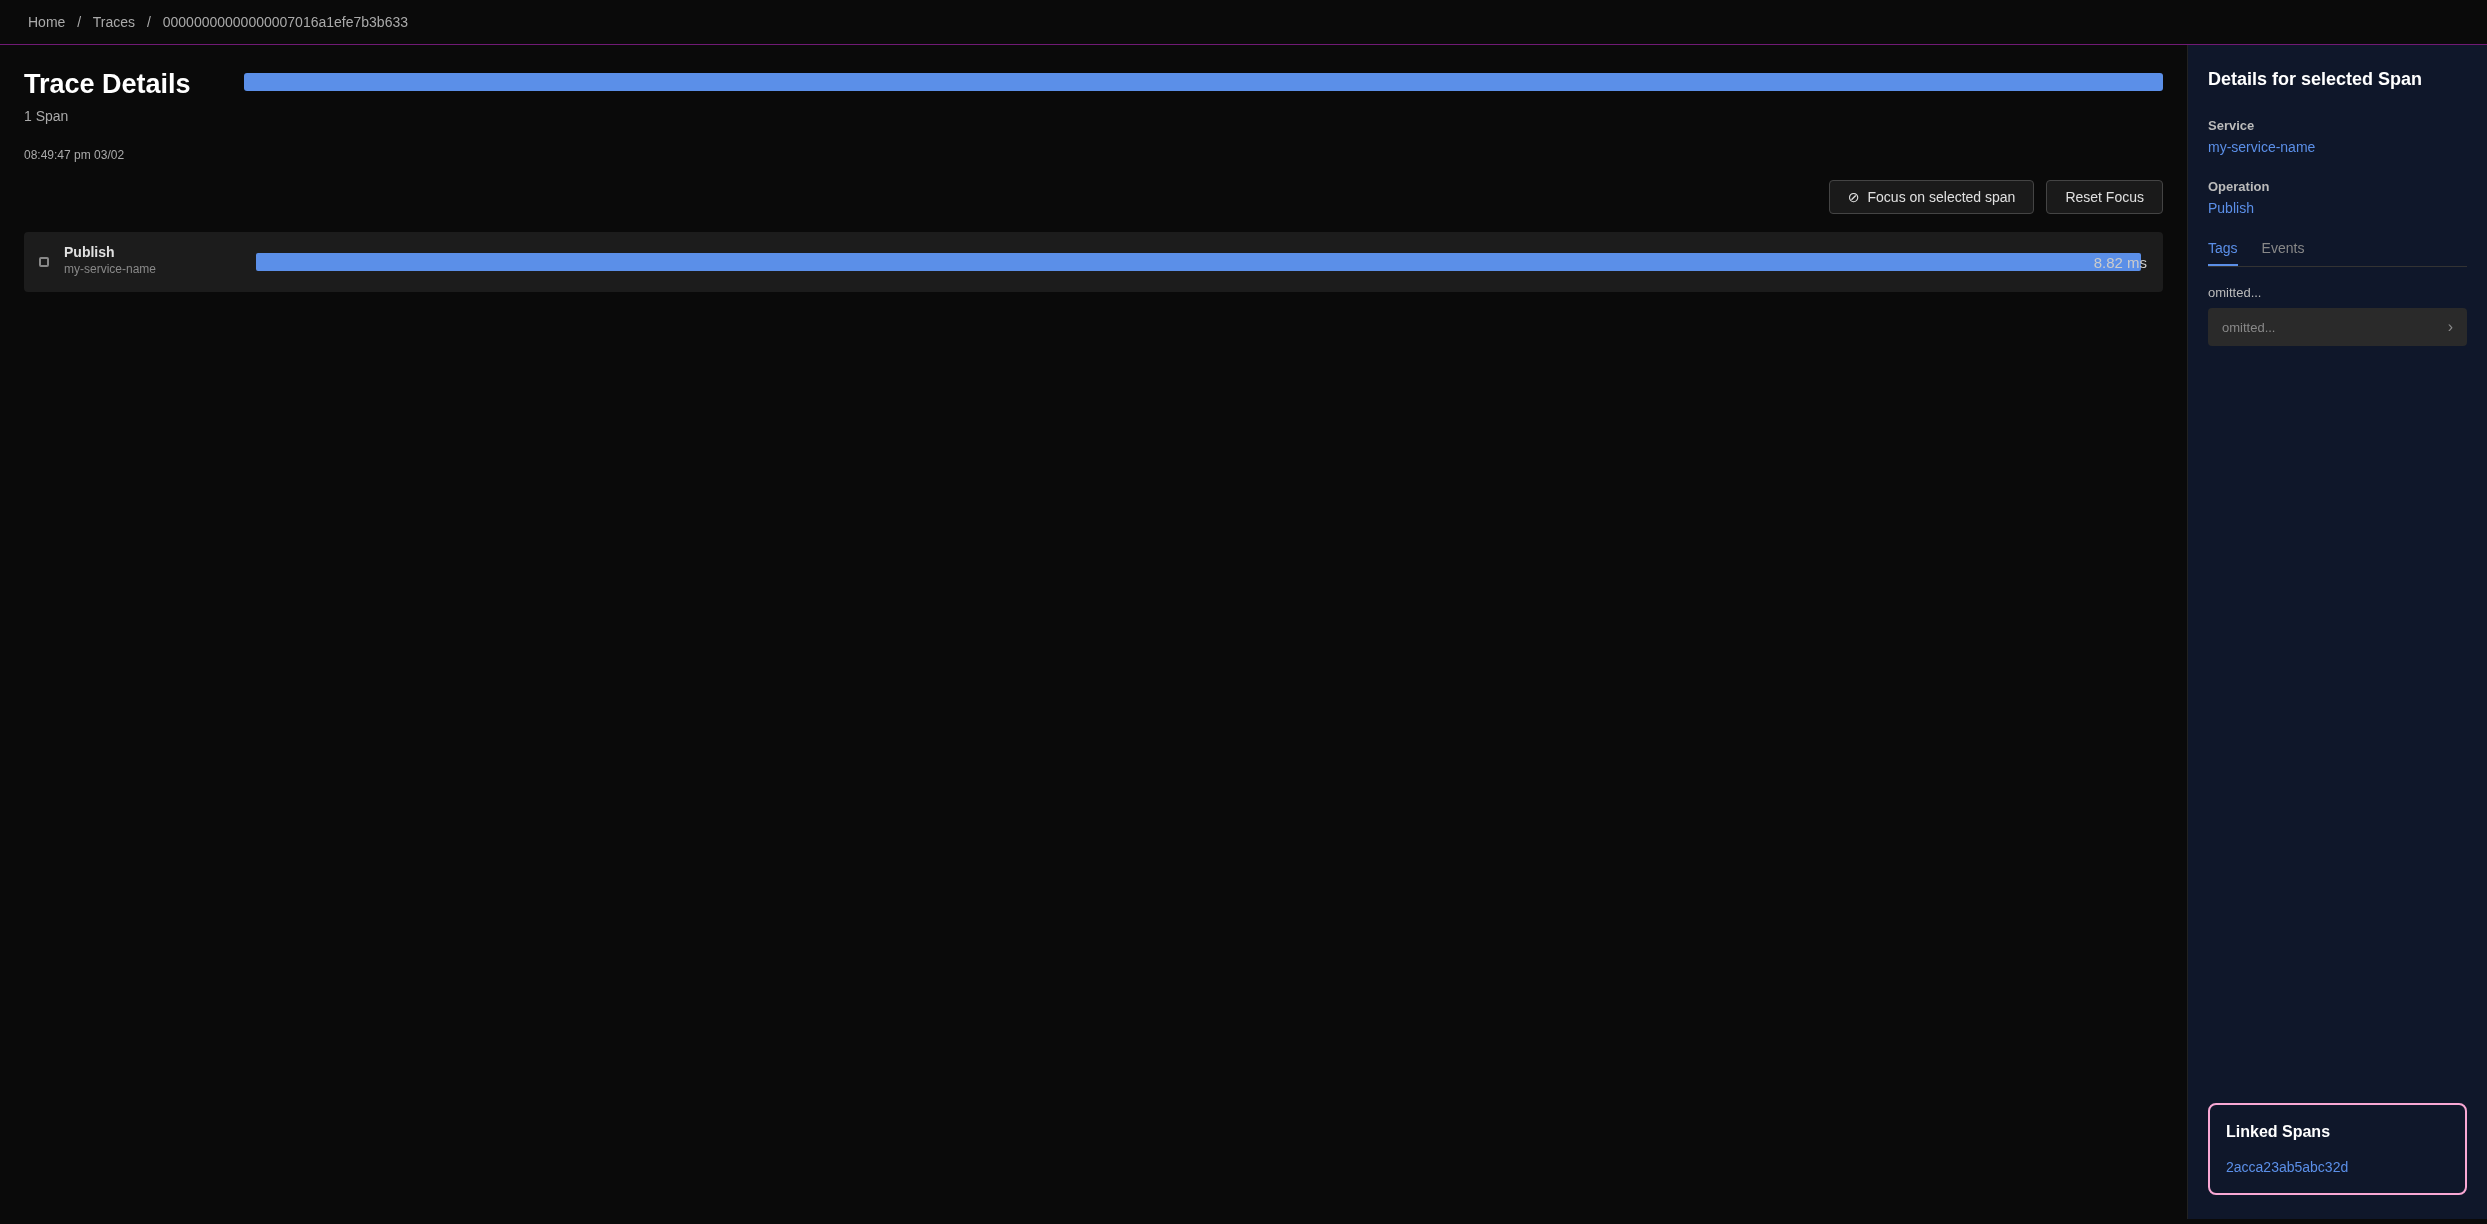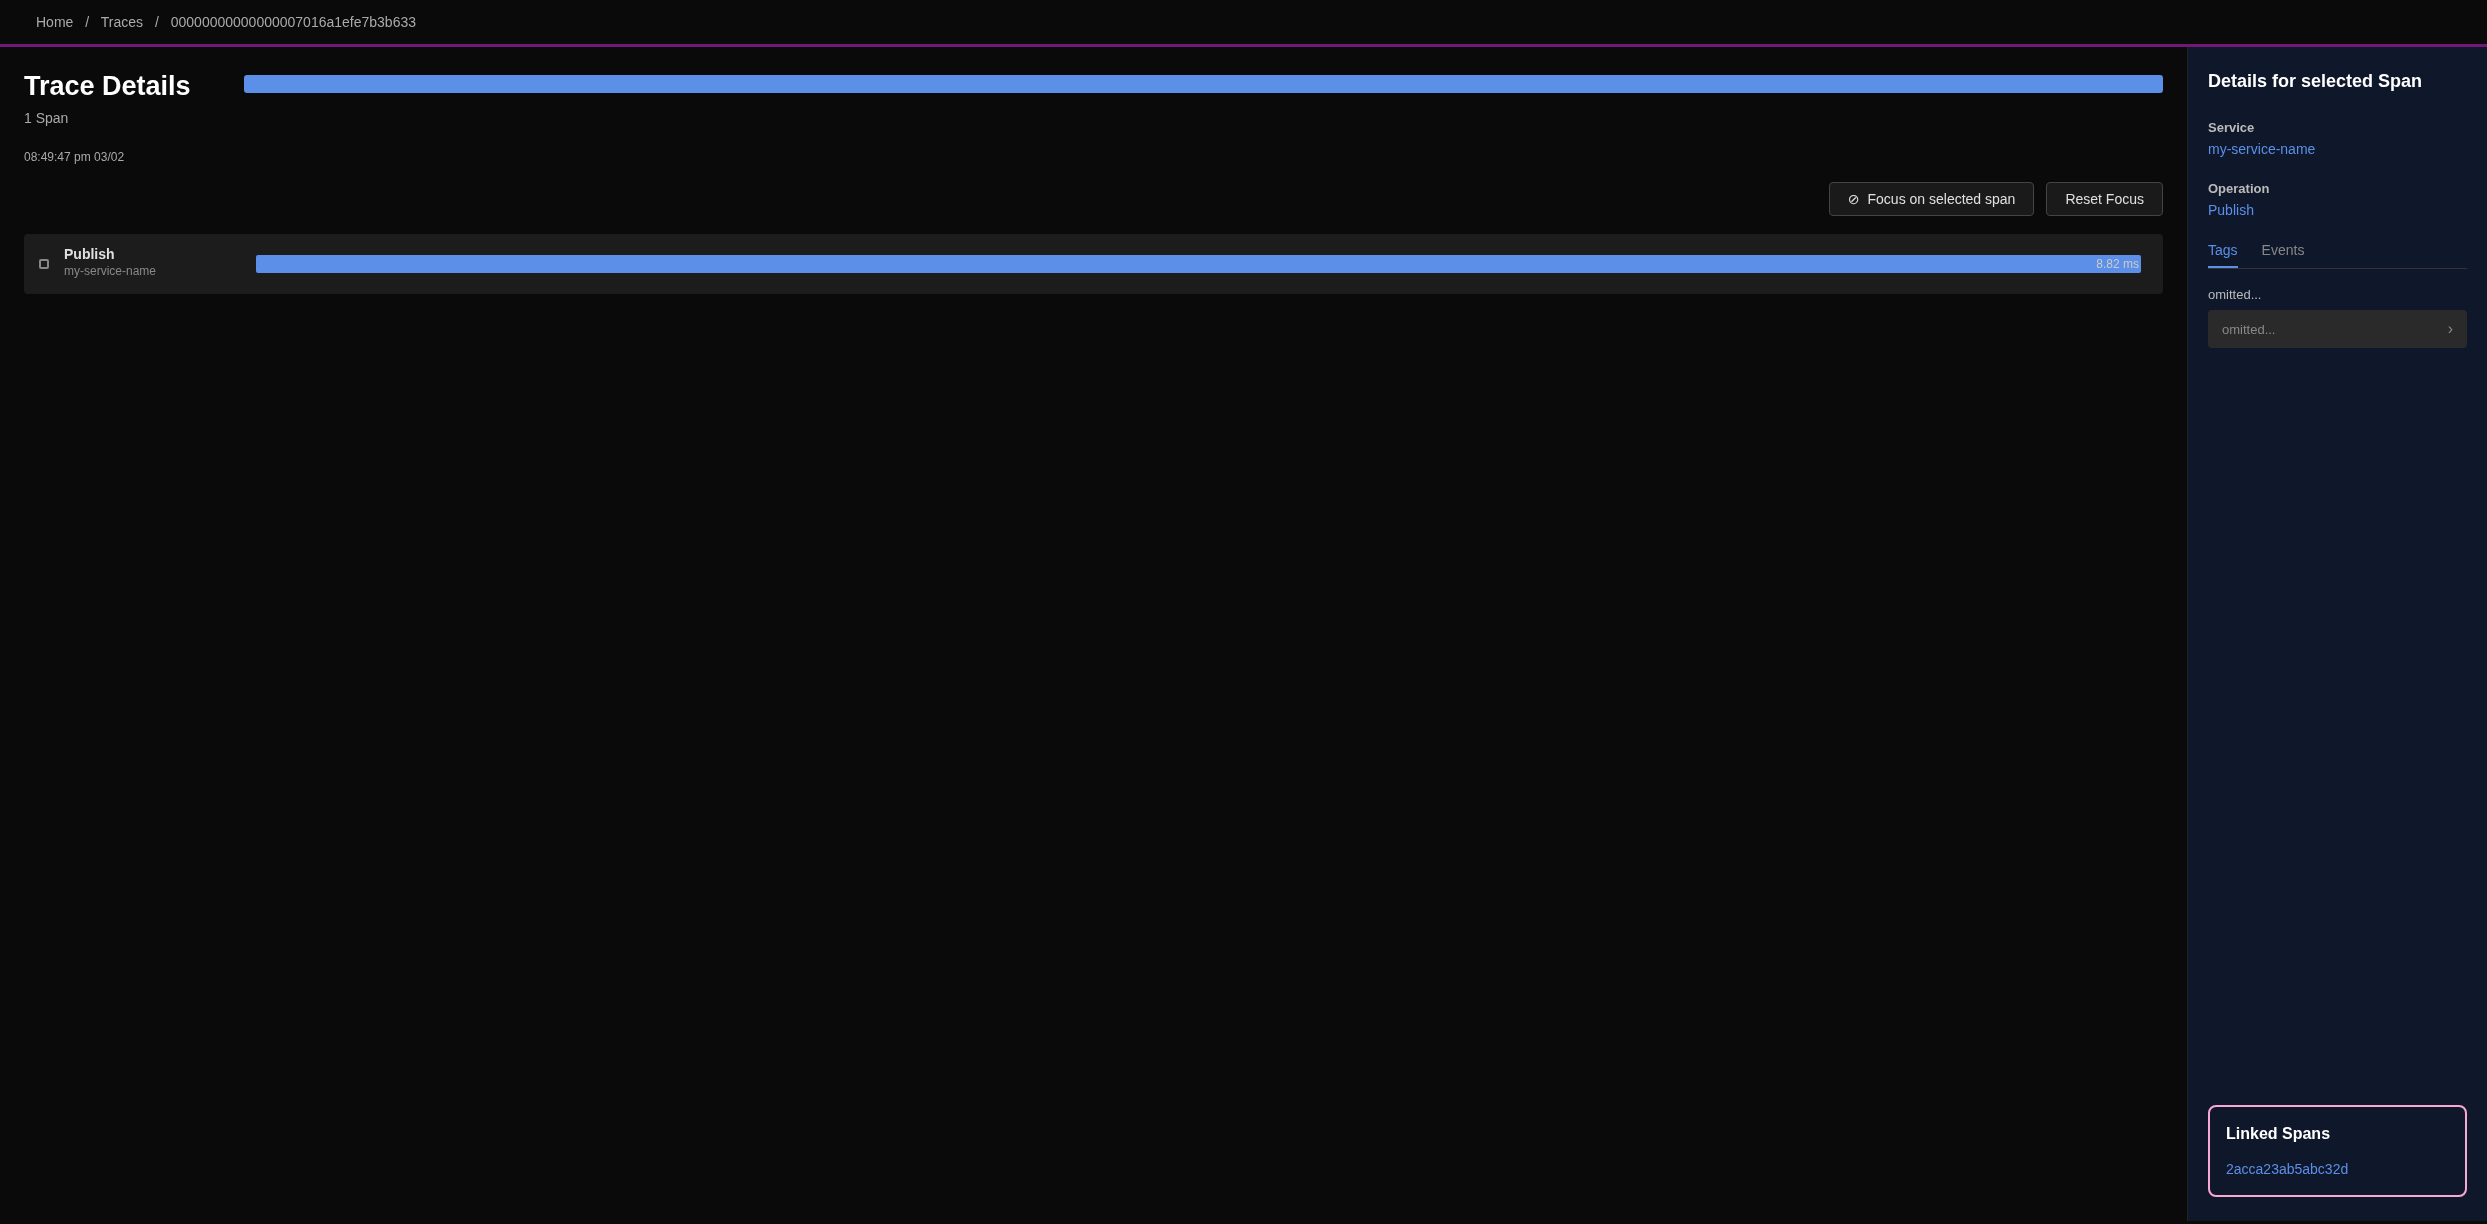--- a/index.html
+++ b/index.html
@@ -4,24 +4,24 @@
   <style>
     * { box-sizing: border-box; margin: 0; padding: 0; }
     body {
       background: #0a0a0a;
       color: #e0e0e0;
       font-family: -apple-system, BlinkMacSystemFont, 'Segoe UI', sans-serif;
       font-size: 14px;
       min-height: 100vh;
     }
     .breadcrumb {
-      padding: 14px 36px;
+      padding: 14px 28px;
       font-size: 14px;
       color: #aaa;
-      border-bottom: 3px solid #701a75;
+      border-bottom: 1px solid #701a75;
     }
     .breadcrumb a { color: #aaa; text-decoration: none; }
     .breadcrumb .sep { margin: 0 8px; }
     .breadcrumb .current { color: #aaa; }
 
     .main-layout {
       display: flex;
       height: calc(100vh - 50px);
     }
 
@@ -169,22 +169,22 @@
 
     .span-bar {
       height: 18px;
       background: #5b8fe8;
       border-radius: 2px;
       width: calc(100% - 10px);
     }
 
     .span-duration {
       position: absolute;
-      right: 24px;
-      font-size: 12px;
+      right: 16px;
+      font-size: 15px;
       color: #ccc;
     }
 
     
     .details-panel {
       width: 300px;
       flex-shrink: 0;
       background: #0f172a;
       border-left: 1px solid #222;
       padding: 24px 20px;

